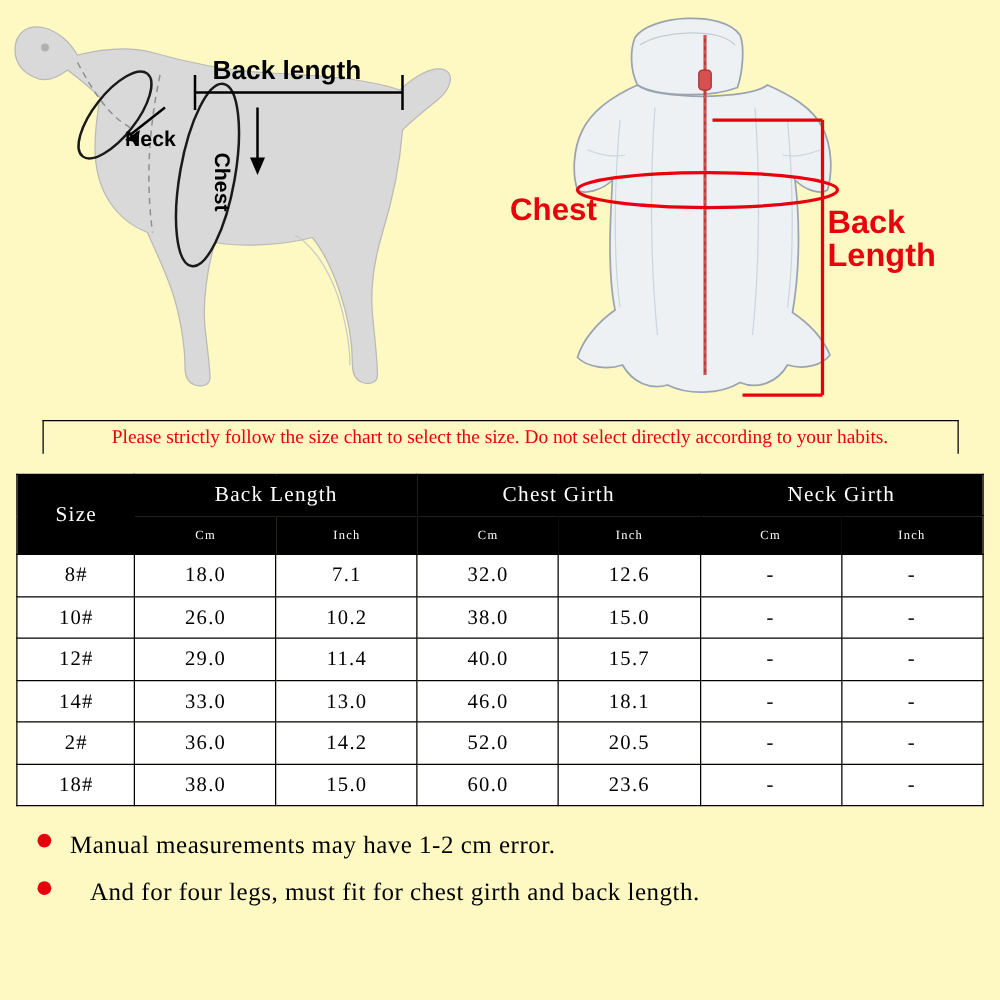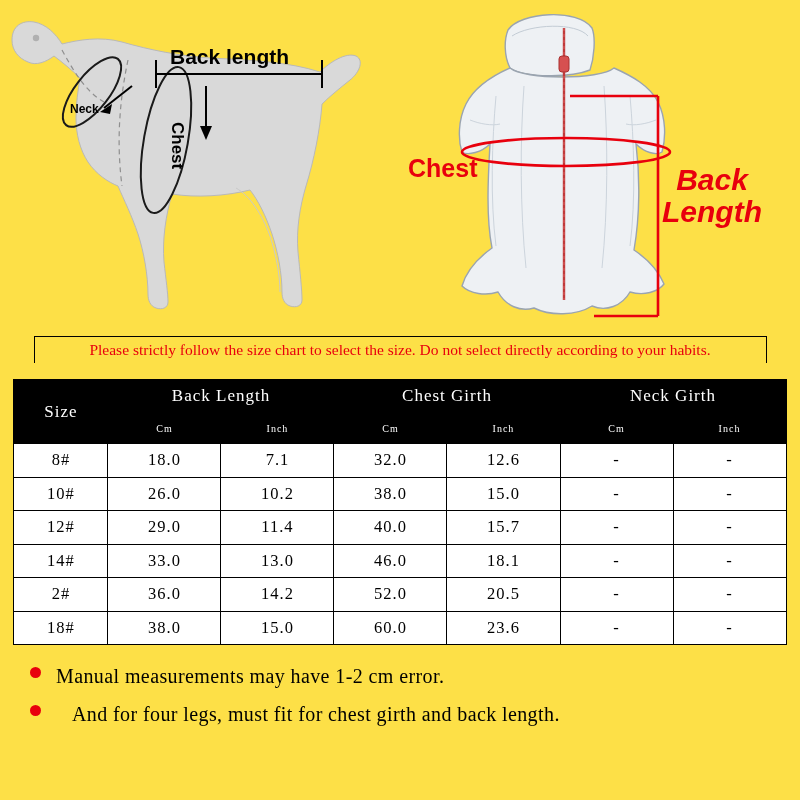--- a/index.html
+++ b/index.html
@@ -12,21 +12,21 @@
     height: 800px;
     font-family: "Liberation Serif", serif;
     color: #000;
     position: relative;
     overflow: hidden;
   }
   .page {
     width: 800px;
     height: 800px;
     position: relative;
-    background: #fde047;
+    background: #fef9c3;
   }
 
   
   .illustrations {
     position: relative;
     width: 800px;
     height: 336px;
   }
   .dog-panel {
     position: absolute;
@@ -48,46 +48,45 @@
     font-weight: bold;
     line-height: 1.05;
   }
   .lbl-back-length {
     left: 170px;
     top: 46px;
     font-size: 21px;
     color: #000;
   }
   .lbl-neck {
-    left: 70px;
+    left: 100px;
     top: 103px;
-    font-size: 12px;
+    font-size: 17px;
     color: #000;
   }
   .lbl-chest-dog {
     left: 186px;
     top: 122px;
     font-size: 17px;
     color: #000;
     transform: rotate(90deg);
     transform-origin: left top;
   }
   .lbl-chest-coat {
     left: 8px;
     top: 155px;
     font-size: 25px;
     color: #e8000d;
   }
   .lbl-back-length-coat {
     left: 262px;
     top: 164px;
-    font-size: 30px;
+    font-size: 26px;
     color: #e8000d;
-    text-align: center;
-    font-style: italic;
+    text-align: left;
   }
 
   
   .warning {
     box-sizing: border-box;
     width: 733px;
     margin: 0 auto;
     border: 1px solid #000;
     border-bottom: none;
     text-align: center;

